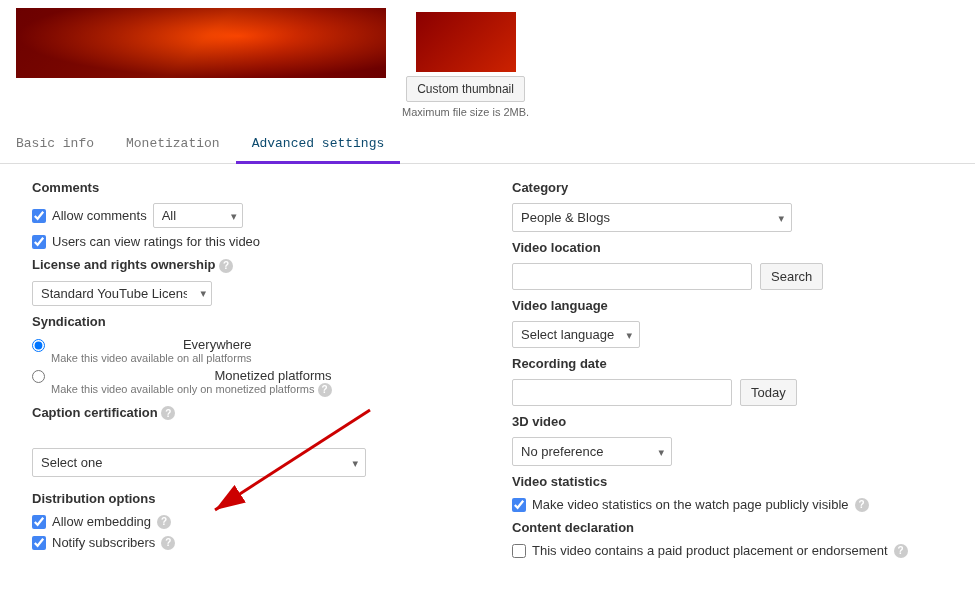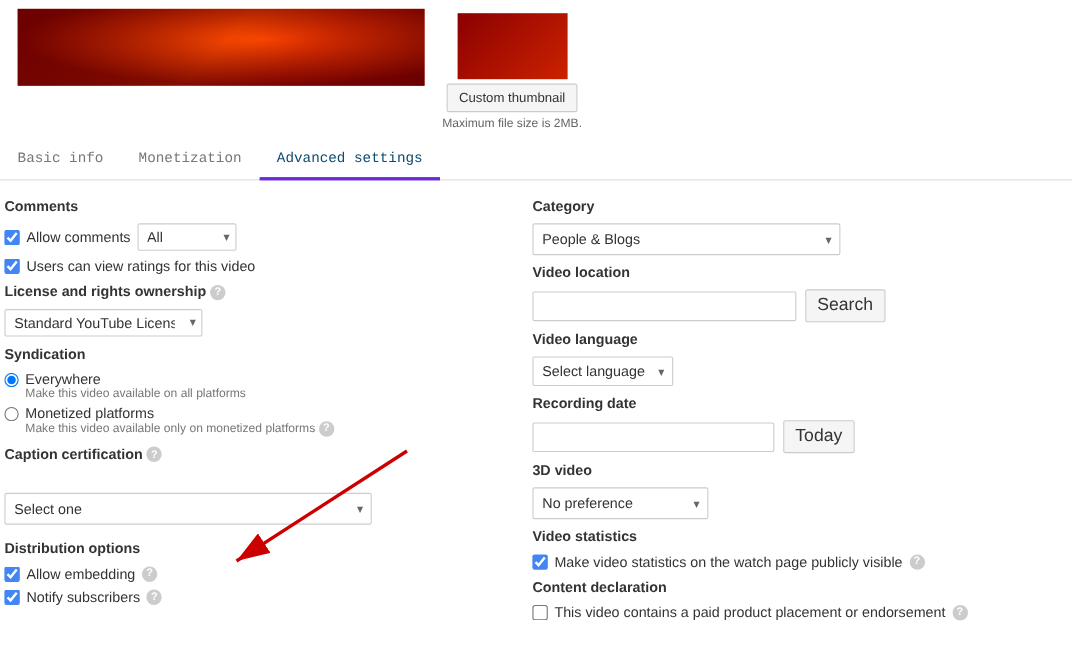--- a/index.html
+++ b/index.html
@@ -70,21 +70,21 @@
     .tab.active {
       color: #0c4a6e;
       border-bottom: 3px solid #6d28d9;
       font-weight: 500;
     }
 
     
     .main-content {
       display: flex;
       gap: 0;
-      padding: 0 4px;
+      padding: 0 32px;
     }
     .left-column {
       width: 470px;
       padding-right: 40px;
     }
     .right-column {
       flex: 1;
       padding-left: 10px;
     }
 
@@ -147,20 +147,21 @@
       align-items: flex-start;
       gap: 6px;
       margin-bottom: 4px;
     }
     .radio-row input[type="radio"] {
       margin-top: 2px;
     }
     .radio-label-group {
       display: flex;
       flex-direction: column;
+      align-items: flex-end;
     }
     .radio-sublabel {
       font-size: 11px;
       color: #777;
     }
 
     
     .help-icon {
       display: inline-flex;
       align-items: center;
@@ -216,21 +217,21 @@
       padding: 5px 8px;
       font-size: 13px;
       border-radius: 2px;
       color: #333;
       outline: none;
     }
     .search-btn, .today-btn {
       border: 1px solid #ccc;
       background: #f5f5f5;
       padding: 5px 10px;
-      font-size: 16px;
+      font-size: 13px;
       cursor: pointer;
       border-radius: 2px;
       color: #333;
     }
 
     
     .category-dropdown-wrapper {
       position: relative;
       display: inline-block;
       width: 280px;

